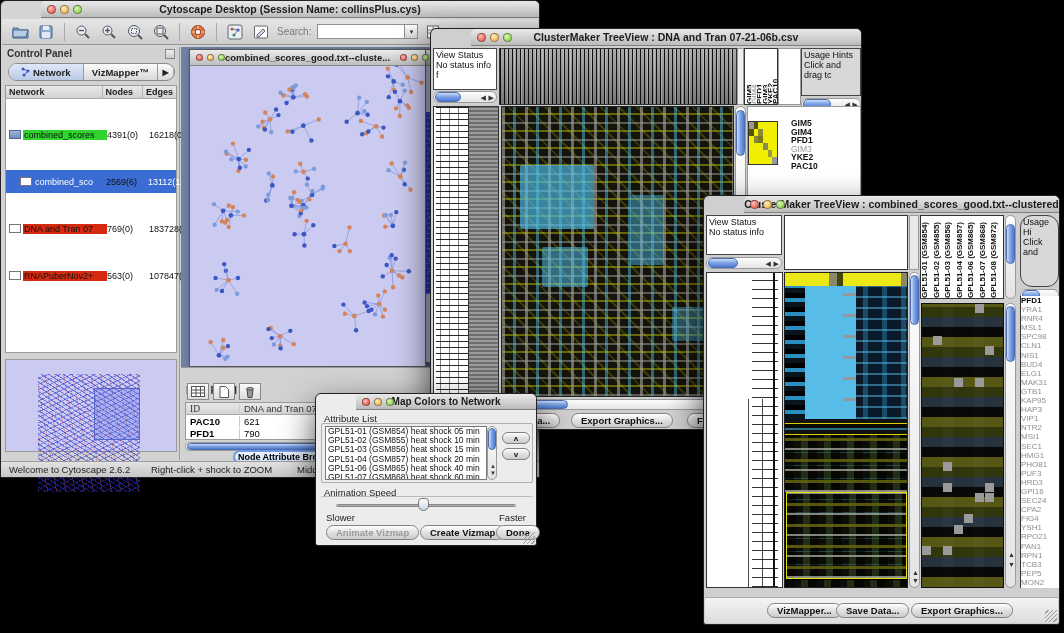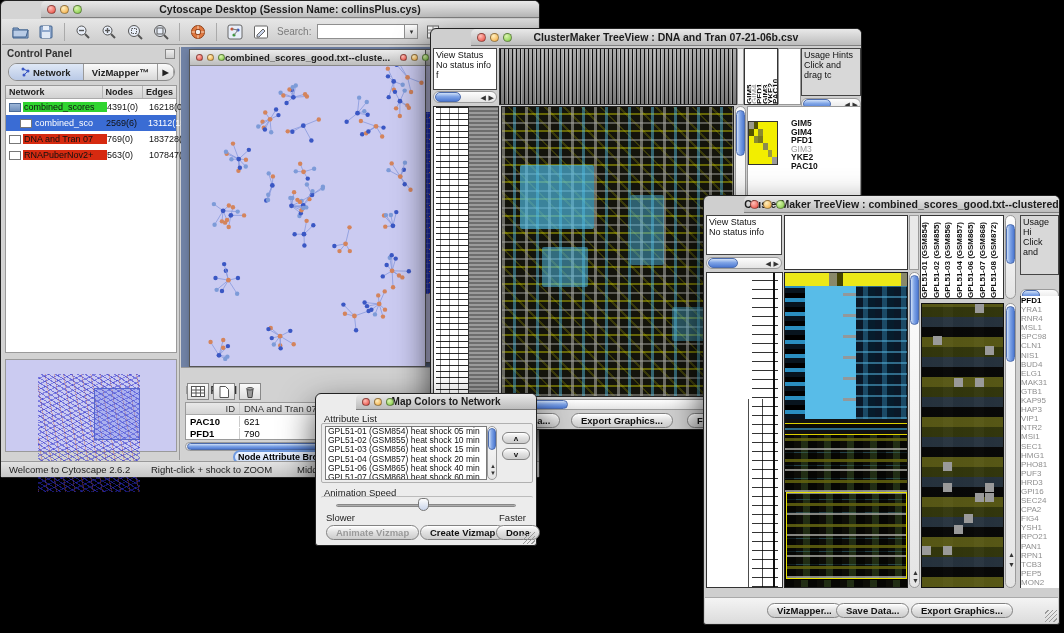--- a/index.html
+++ b/index.html
@@ -51,21 +51,21 @@
   .tabs{position:absolute;left:5px;top:16px;width:167px;height:18px;display:flex;
         border:1px solid #8a8a8a;border-radius:9px;overflow:hidden;background:linear-gradient(#fbfbfb,#d8d8d8);}
   .tab{flex:1;display:flex;align-items:center;justify-content:center;font-size:9.5px;font-weight:bold;color:#222;
        border-right:1px solid #9a9a9a;}
   .tab.sel{background:linear-gradient(#dfe8f6,#b9c9e6);}
   .tab.arrow{flex:0 0 16px;font-size:8px;}
   .nettable{position:absolute;left:2px;top:38px;width:172px;height:268px;background:#fff;border:1px solid #9a9a9a;
             font-size:9px;}
   .nthead{display:flex;background:linear-gradient(#e8e8e8,#d2d2d2);border-bottom:1px solid #aaa;font-weight:bold;color:#222;}
   .nthead span{padding:1px 3px;border-right:1px solid #b5b5b5;}
-  .nrow{display:flex;align-items:center;height:16px;color:#111;}
+  .nrow{display:flex;align-items:center;height:23px;color:#111;margin-top:24px;}
   .nrow.sel{background:#3a6cd4;}
   .nrow.sel .nname{color:#fff;background:transparent!important;}
   .nrow.sel .nedges{color:#fff;}
   .nicon{width:12px;height:9px;margin:0 2px 0 3px;flex:0 0 12px;border:1px solid #777;background:#fff;}
   .nicon.i-folder{background:linear-gradient(#9db6d8,#6f8fbb);border-color:#4a6a96;}
   .nicon.ind{margin-left:14px;}
   .nname{width:84px;flex:0 0 auto;overflow:hidden;white-space:nowrap;padding:0 1px;}
   .nrow .nname{flex-basis:84px;}
   .nrow.sel .nname{flex-basis:72px;}
   .nnodes{width:42px;flex:0 0 42px;}
@@ -716,21 +716,21 @@
           </svg>
         </span>
       <span class="dicon" style="left:58px;top:15px;">
         <svg width="10" height="12" viewBox="0 0 10 12">
             <path d="M2 3h6l-1 8.5H3z" fill="#9a9a9a" stroke="#444"></path>
             <ellipse cx="5" cy="2.8" rx="3.4" ry="1.2" fill="#c0c0c0" stroke="#444"></ellipse>
           </svg>
         </span>
       <div class="dtable">
         <div class="dtr h">
-          <span style="text-align:right;">ID</span>
+          <span style="text-align:left;font-family:Liberation Serif, serif;">ID</span>
           <span>DNA and Tran 07-21-06</span>
         </div>
         <div>
 
             <div class="dtr">
               <span><b>PAC10</b></span>
               <span>621</span>
             </div>
 
             <div class="dtr">
@@ -895,21 +895,21 @@
         <span style="width:11.5px;height:100%;">GPL51-06 (GSM865)</span>
         <span style="width:11.5px;height:100%;">GPL51-07 (GSM868)</span>
         <span style="width:11.5px;height:100%;">GPL51-08 (GSM872)</span>
     </div>
     <div class="strack" style="left:301px;top:19px;width:11px;height:84px;border-radius:6px;">
       <div class="cap v" style="left:0;top:8px;width:9px;height:40px;"></div>
     </div>
     <span class="sarr" style="left:304px;top:106px;position:absolute;">▲</span>
     <span class="sarr" style="left:304px;top:115px;position:absolute;">▼</span>
 
-    <div class="panelbox gray" style="left:316px;top:19px;width:39px;height:60px;">
+    <div class="panelbox gray" style="left:316px;top:19px;width:39px;height:72px;border-radius:12px;">
       <div>Usage Hi</div>
         <div>Click and</div>
     </div>
     <div class="strack" style="left:316px;top:93px;width:39px;height:12px;">
       <div class="cap" style="left:1px;top:0;width:18px;height:10px;"></div>
     </div>
 
     <div class="rowdendro2" style="left:2px;top:76px;width:77px;height:316px;"></div>
 
     <div style="position:absolute;left:80px;top:76px;width:124px;height:316px;border:1px solid #222;background:#000;overflow:hidden;">

